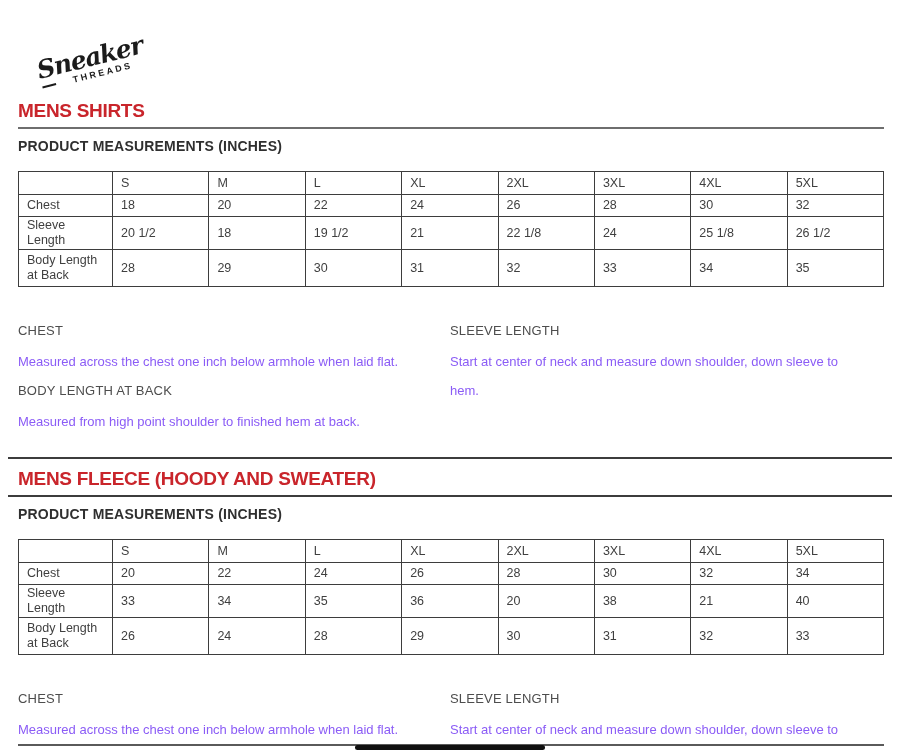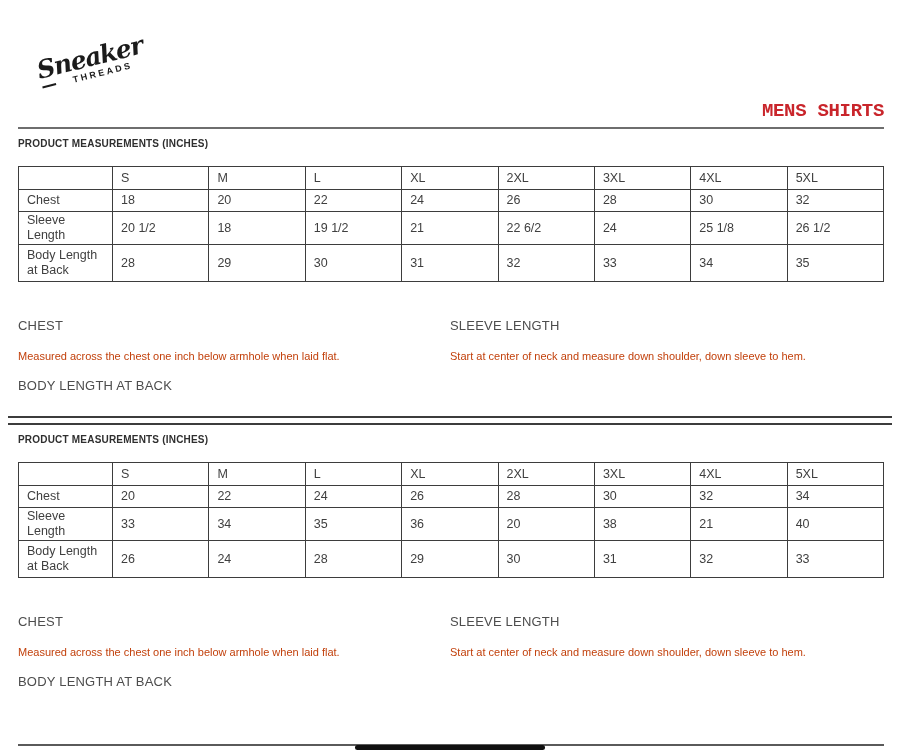--- a/index.html
+++ b/index.html
@@ -42,42 +42,41 @@
   }
   .logo-subtext::before {
     content: "";
     position: absolute;
     left: -16px; top: 4px;
     width: 14px; height: 2px;
     background: #1b1b1b;
   }
 
   .section-title {
-    text-align: right;
+    text-align: left;
     font-size: 19px;
     font-weight: bold;
     letter-spacing: -0.3px;
     color: #c9252b;
     line-height: 22px;
-    font-family: Liberation Mono, monospace;
   }
   .first-title { margin-top: 100px; }
   .rule {
     border: none;
     border-top: 2px solid #6e6e6e;
     margin-top: 5px;
   }
   .rule.dark { border-top-color: #3c3c3c; }
   .rule.wide { margin-left: -10px; margin-right: -8px; }
   .section-sep { margin-top: 14px; }
   .second-title { margin-top: 9px; }
 
   .subheading {
     margin-top: 9px;
-    font-size: 10px;
+    font-size: 14px;
     font-weight: bold;
     color: #2f2f2f;
     letter-spacing: 0.2px;
   }
 
   table.size-table {
     border-collapse: collapse;
     width: 866px;
     margin-top: 17px;
     table-layout: fixed;
@@ -98,22 +97,22 @@
   .notes { display: flex; margin-top: 36px; }
   .notes-col.left { width: 432px; }
   .notes-col.right { width: 400px; }
   .note-heading {
     font-size: 13px;
     color: #4d4d4d;
     letter-spacing: 0.2px;
     margin-bottom: 9px;
   }
   .note-text {
-    font-size: 11px;
-    color: #c2410c;
+    font-size: 13px;
+    color: #8b5cf6;
     line-height: 29px;
     margin-bottom: 7px;
   }
 
   .bottom-rule {
     position: absolute;
     left: 18px; right: 16px; bottom: 4px;
     border: none;
     border-top: 2px solid #5a5a5a;
   }
@@ -176,21 +175,21 @@
         <td>28</td>
         <td>30</td>
         <td>32</td>
       </tr>
       <tr class="r-norm">
         <td>Sleeve Length</td>
         <td>20 1/2</td>
         <td>18</td>
         <td>19 1/2</td>
         <td>21</td>
-        <td>22 6/2</td>
+        <td>22 1/8</td>
         <td>24</td>
         <td>25 1/8</td>
         <td>26 1/2</td>
       </tr>
       <tr class="r-tall">
         <td>Body Length at Back</td>
         <td>28</td>
         <td>29</td>
         <td>30</td>
         <td>31</td>
@@ -203,31 +202,33 @@
       </table>
 
     <div class="notes">
       <div class="notes-col left">
         <div class="note">
           <div class="note-heading">CHEST</div>
           <div class="note-text">Measured across the chest one inch below armhole when laid flat.</div>
         </div>
         <div class="note">
           <div class="note-heading">BODY LENGTH AT BACK</div>
+          <div class="note-text">Measured from high point shoulder to finished hem at back.</div>
         </div>
       </div>
       <div class="notes-col right">
         <div class="note">
           <div class="note-heading">SLEEVE LENGTH</div>
           <div class="note-text">Start at center of neck and measure down shoulder, down sleeve to hem.</div>
         </div>
       </div>
     </div>
 
     <hr class="rule dark wide section-sep">
+    <div class="section-title second-title">MENS FLEECE (HOODY AND SWEATER)</div>
     <hr class="rule dark wide">
     <div class="subheading">PRODUCT MEASUREMENTS (INCHES)</div>
 
     <table class="size-table">
       <colgroup>
         <col style="width:94px">
         <col>
           <col>
           <col>
           <col>

